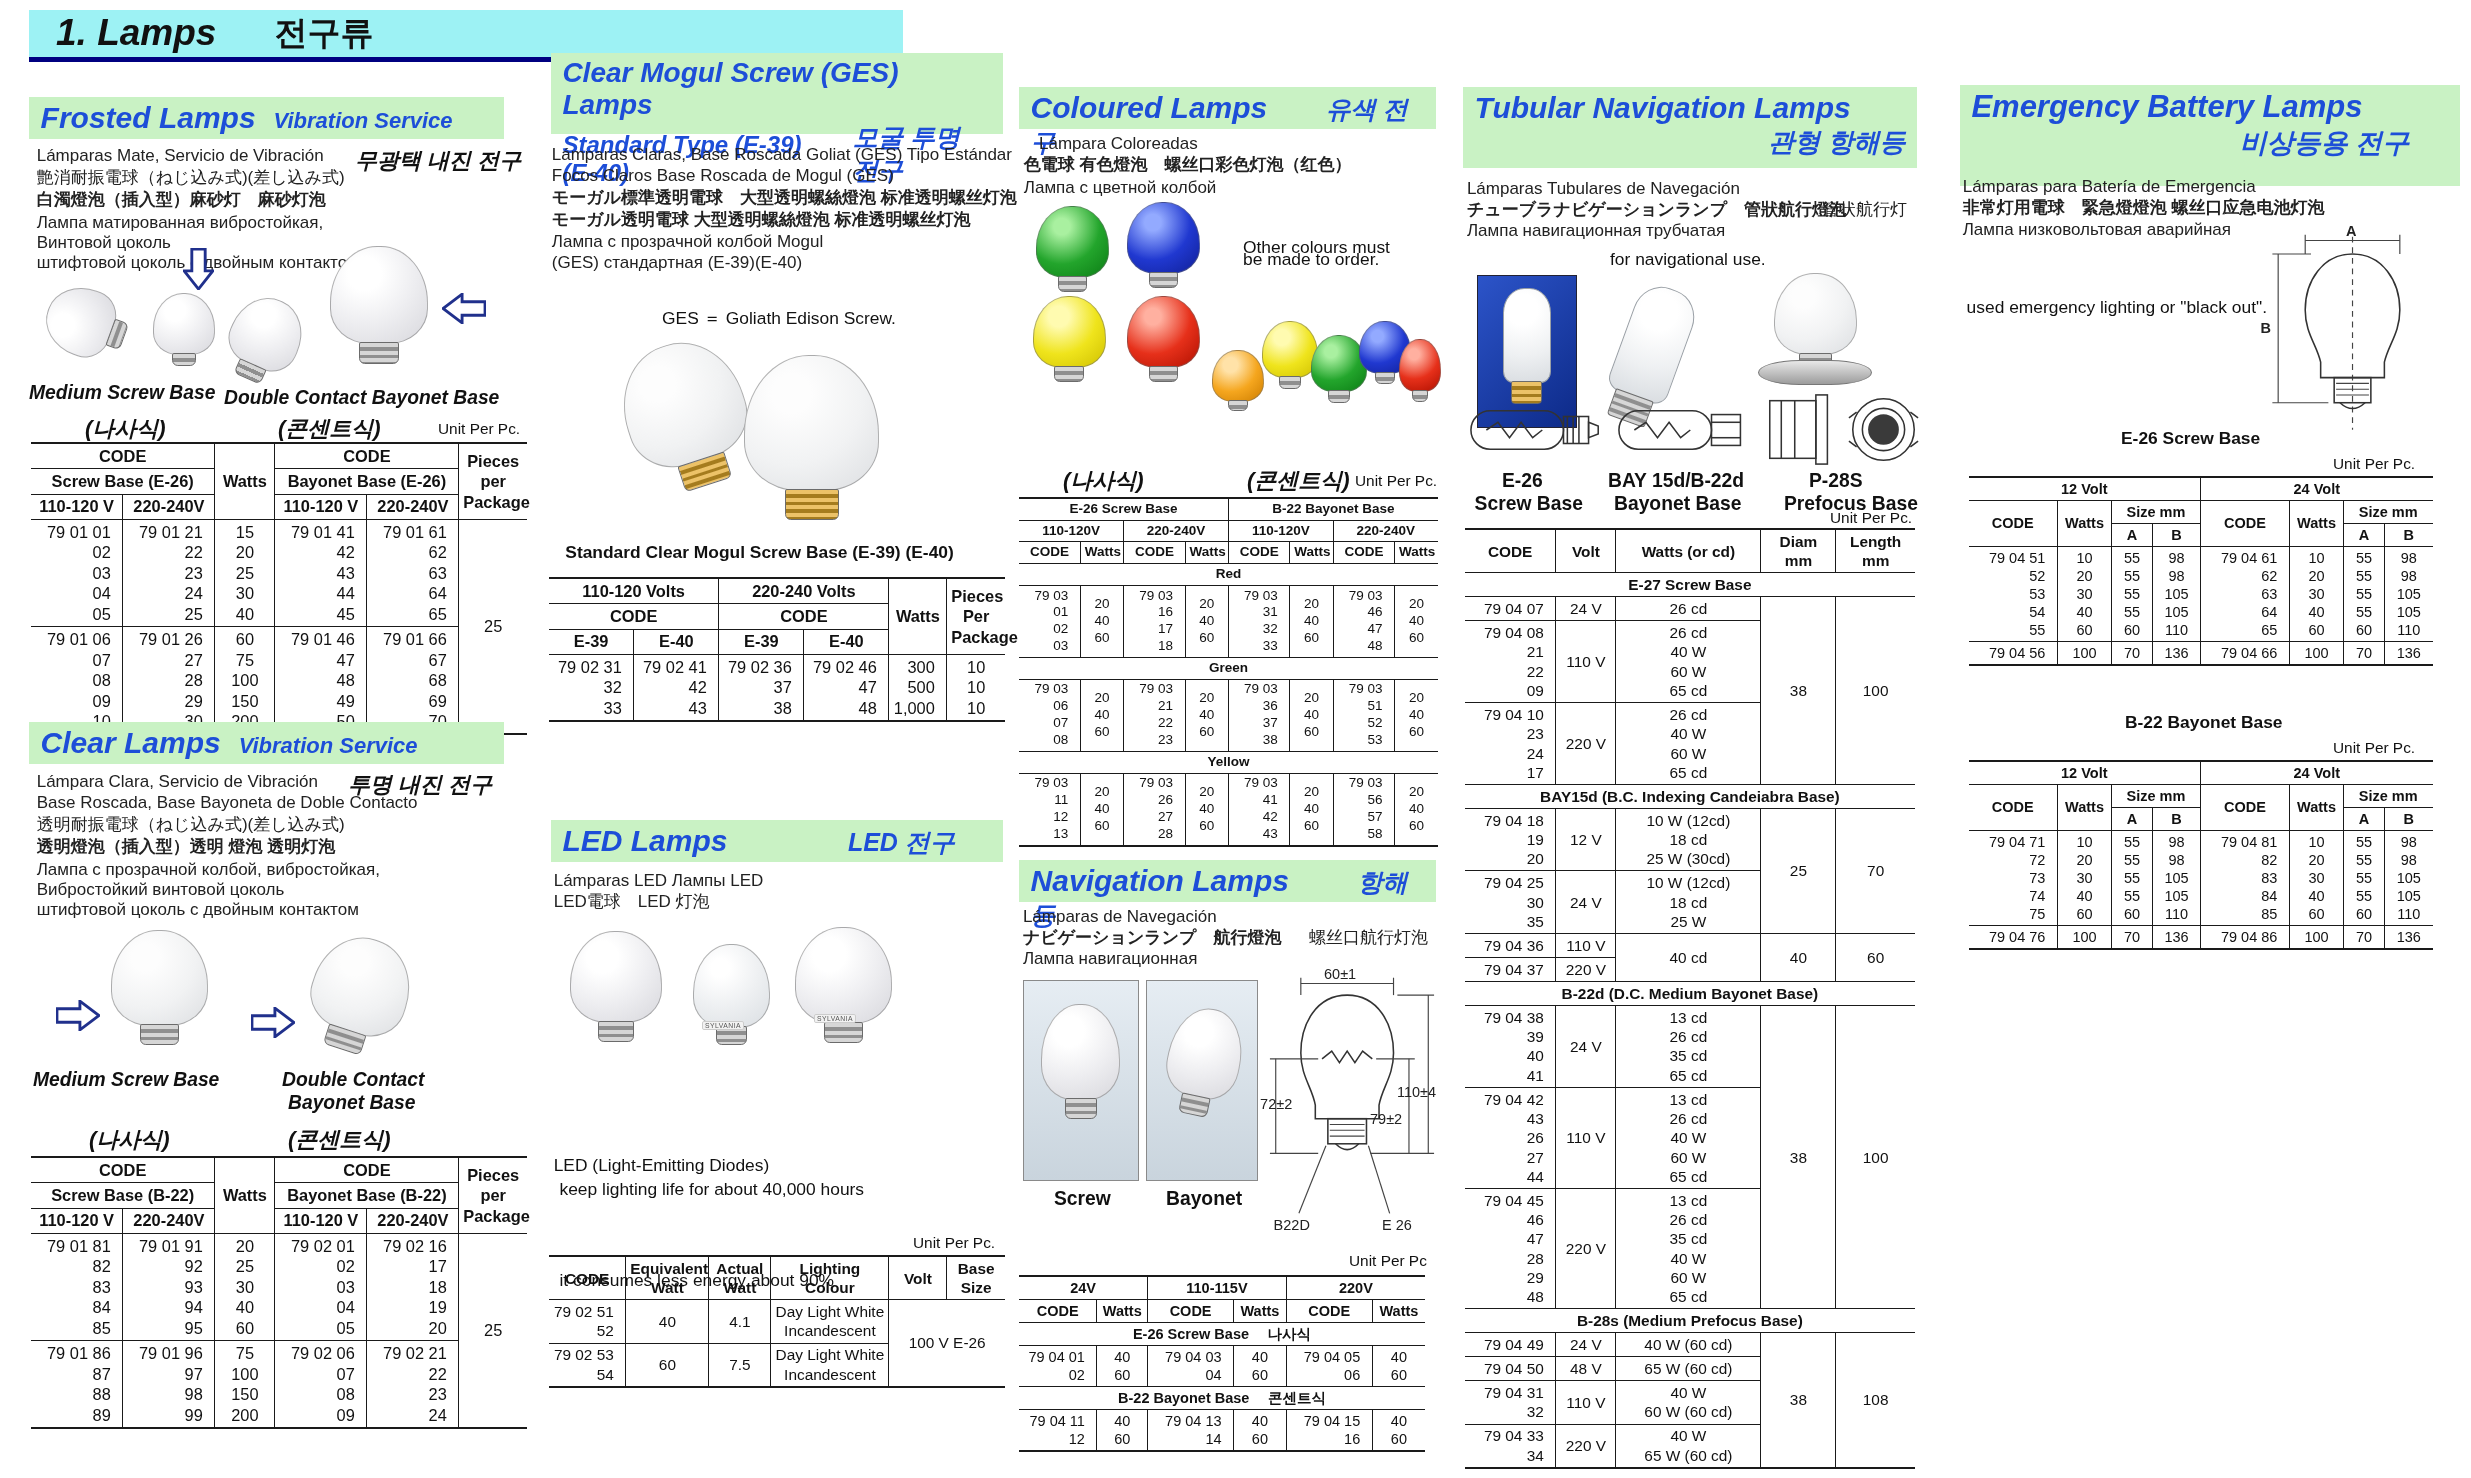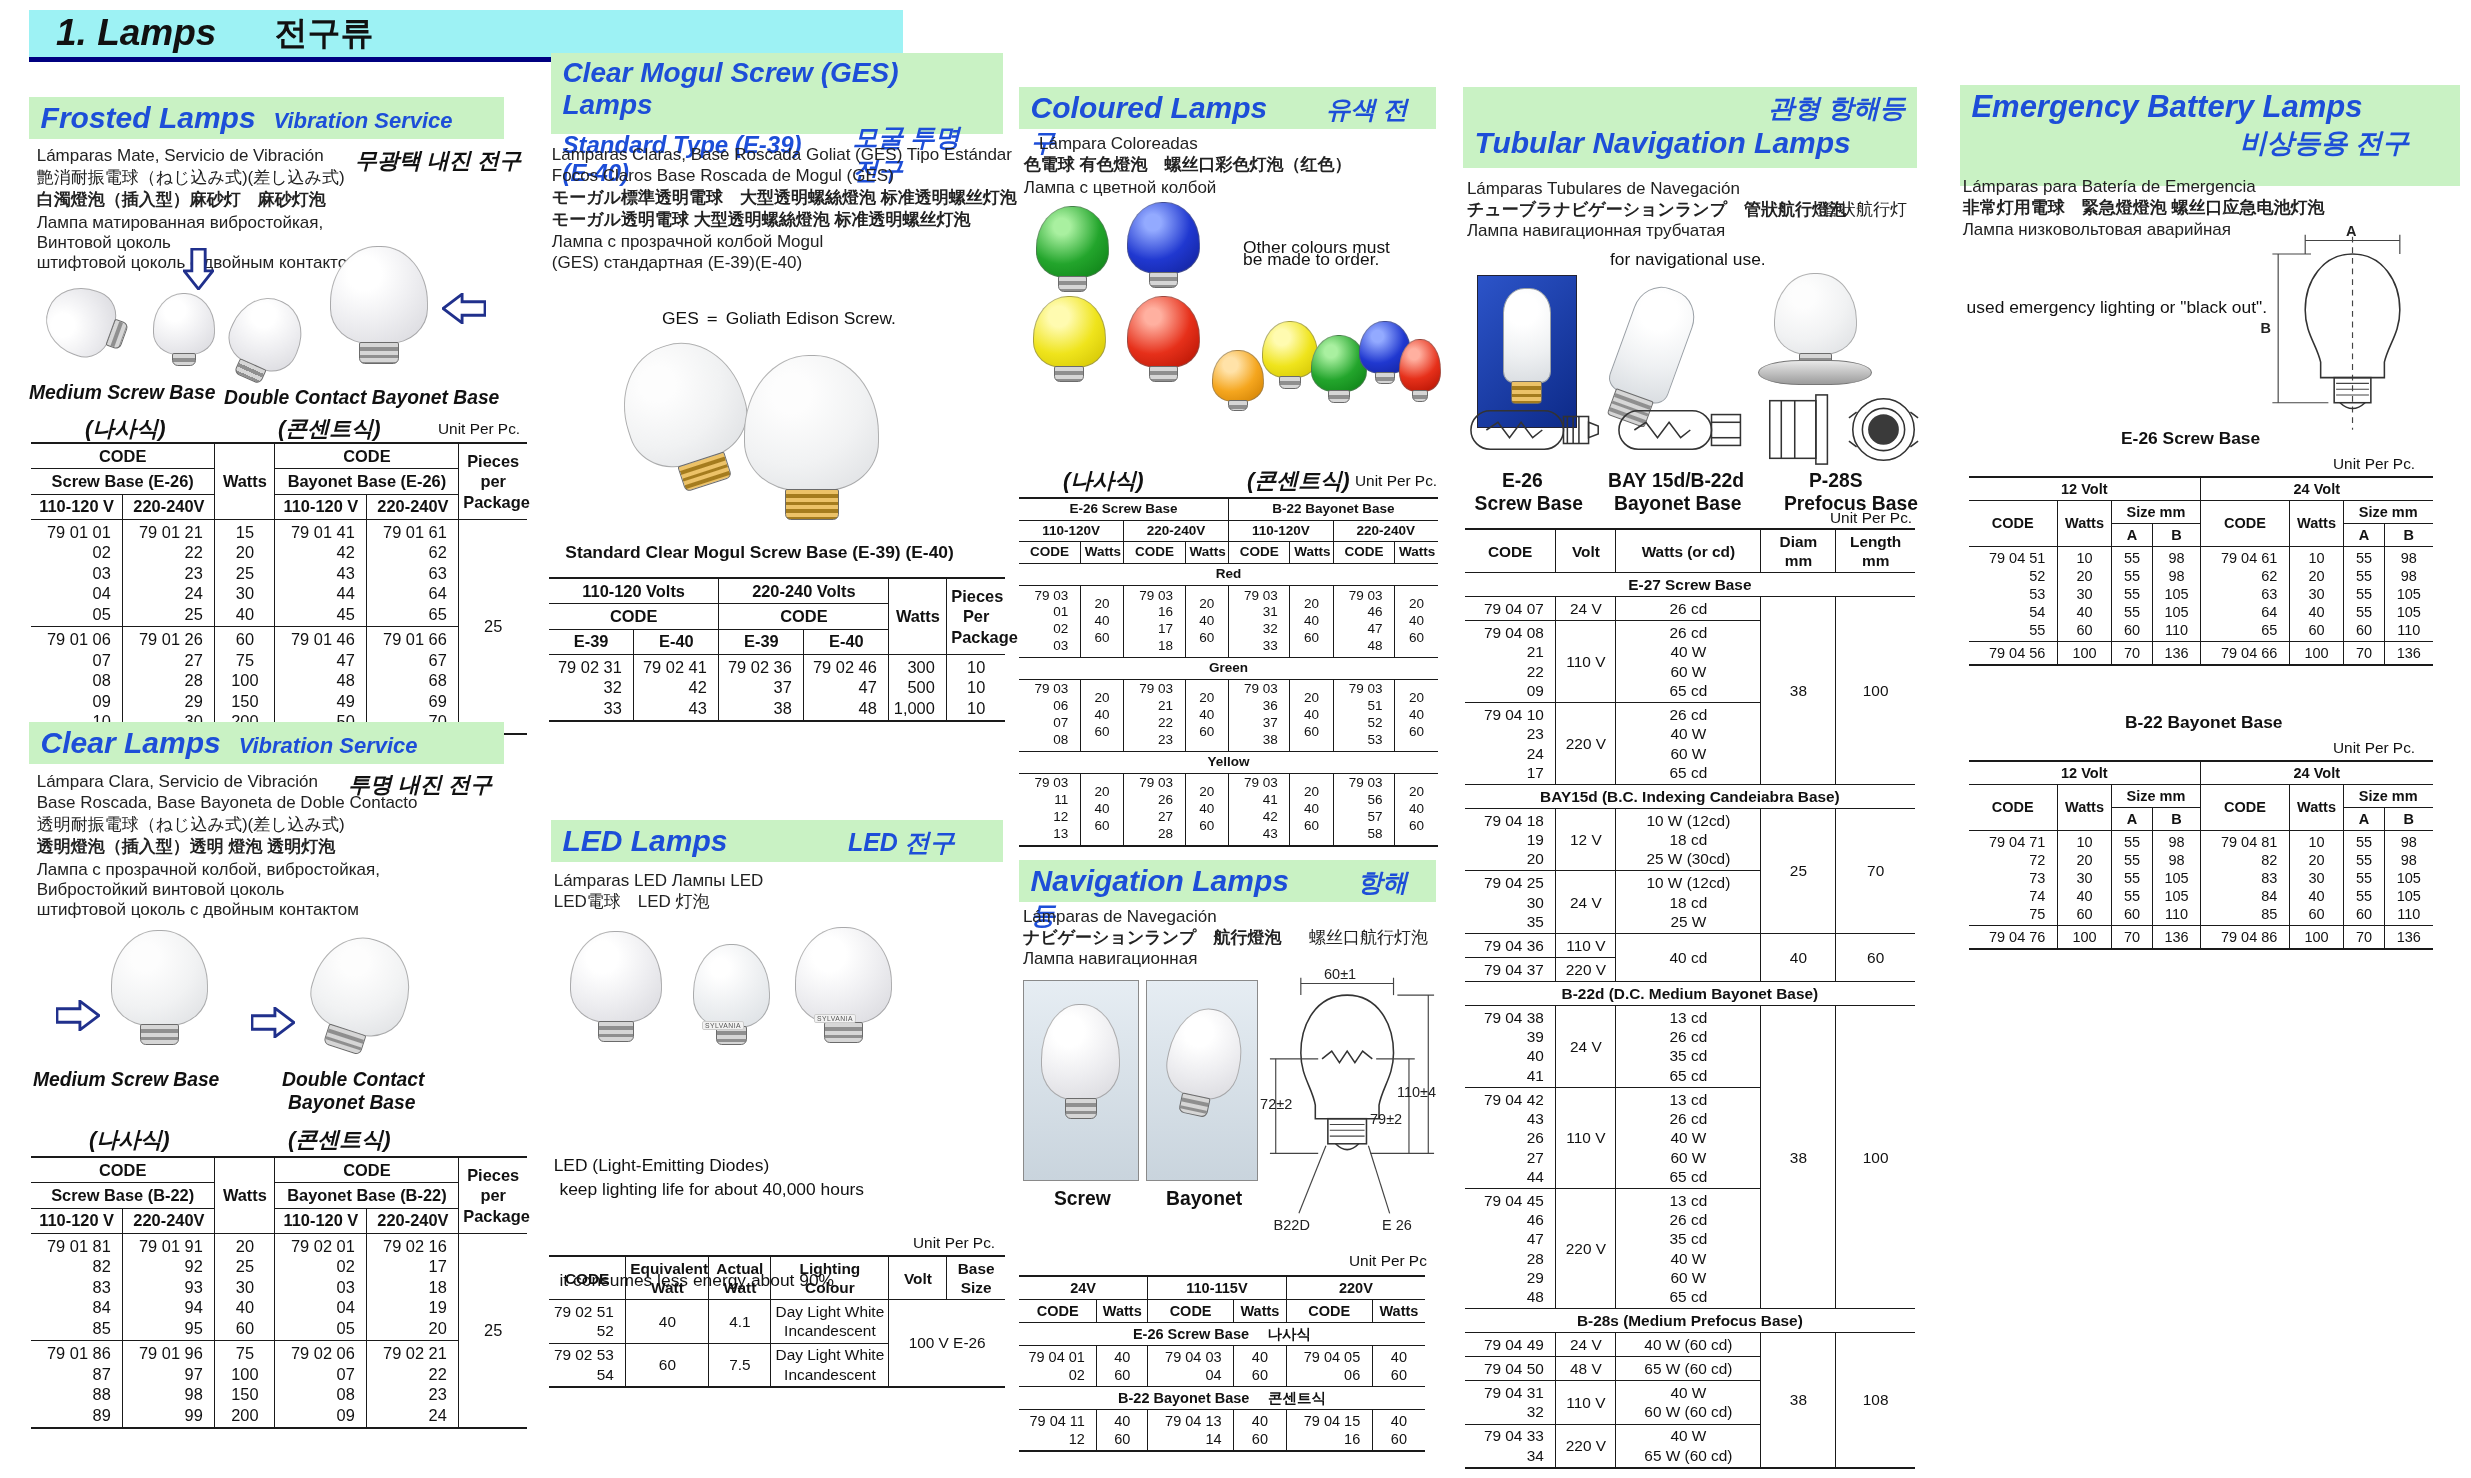--- a/index.html
+++ b/index.html
@@ -762,22 +762,22 @@
               <td>40
 60</td>
             </tr>
           </tbody>
         </table>
       </div>
   </div>
 
   <div class="col" style="left:1463px;top:82px;width:465px;height:1390px">
     <div class="sechead" style="left:0;top:4.8px;width:454px;height:81px">
+      <div style="font-size:30px">Tubular Navigation Lamps</div>
       <div style="text-align:right;font-size:26px">관형 항해등</div>
-      <div style="font-size:30px">Tubular Navigation Lamps</div>
     </div>
     <span class="desc" style="left:3.9px;top:97px">Lámparas Tubulares de Navegación</span>
     <span class="desc b" style="left:3.9px;top:118px">チューブラナビゲーションランプ　管狀航行燈泡</span>
     <span class="desc" style="left:359px;top:118px">管状航行灯</span>
     <span class="desc" style="left:3.9px;top:139px">Лампа навигационная трубчатая</span>
     <span class="note" style="left:147px;top:166px">for navigational use.</span>
 
     <div class="navyphoto" style="left:13.5px;top:193px;width:100px;height:153px">
       <div class="tube brass" style="left:25px;top:11.6px;width:48px;height:129px">
           <div class="tg"></div>

